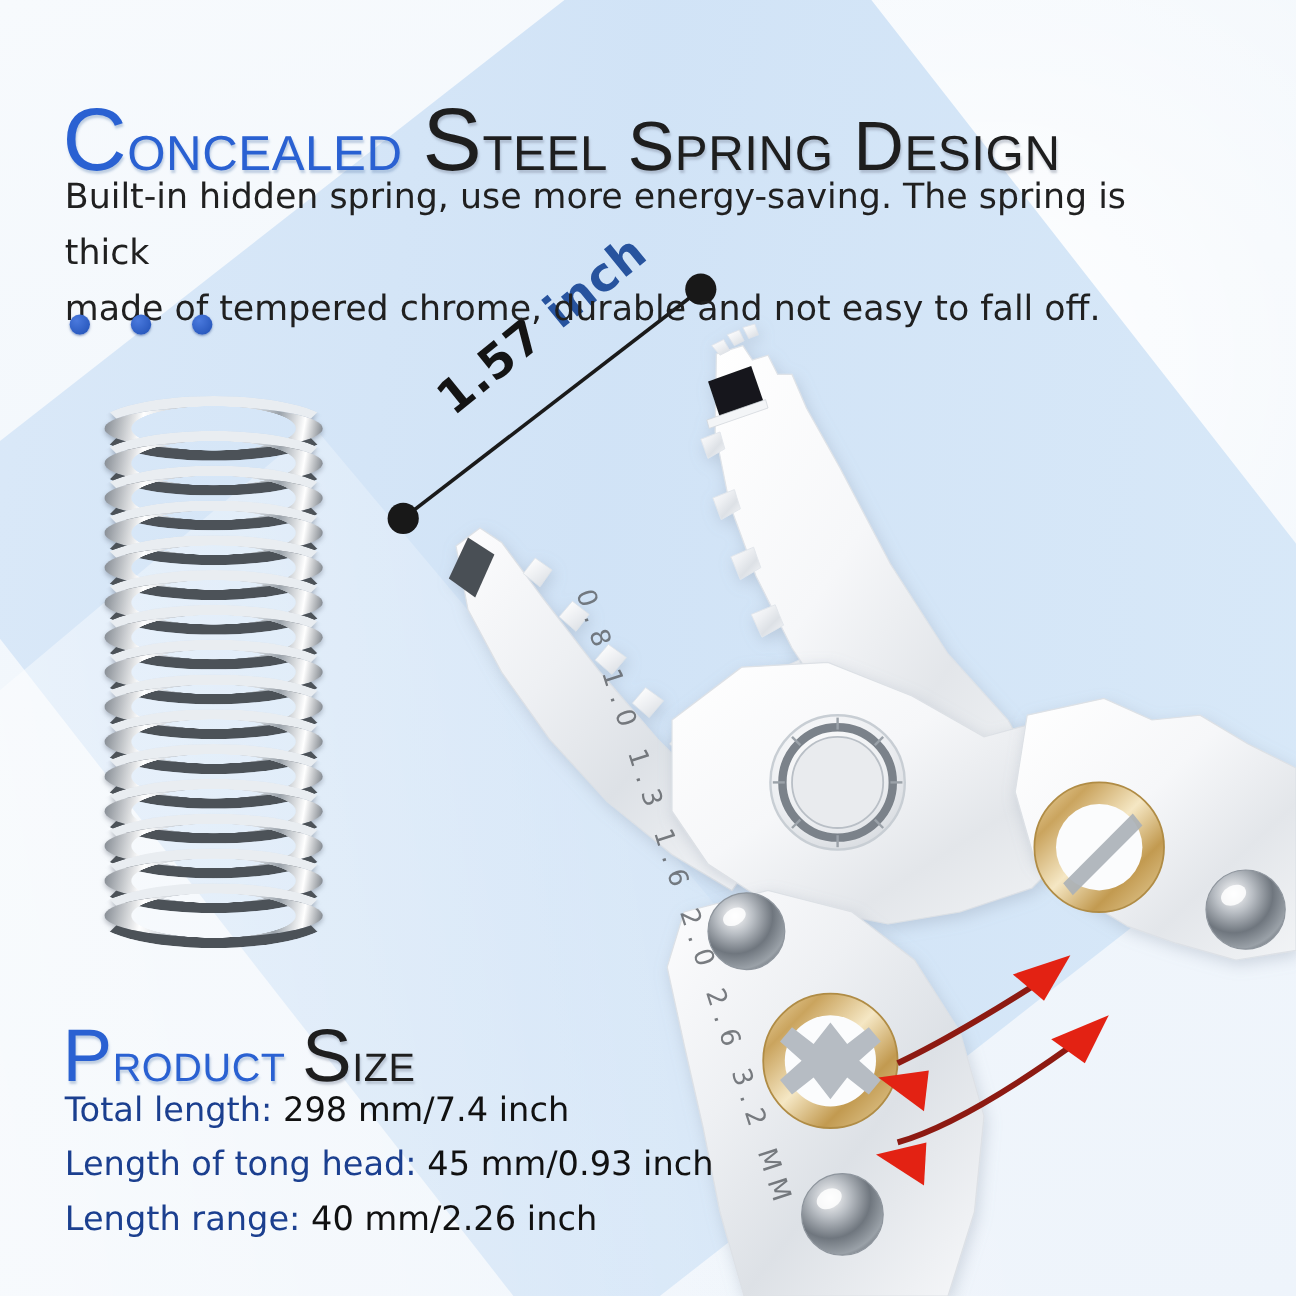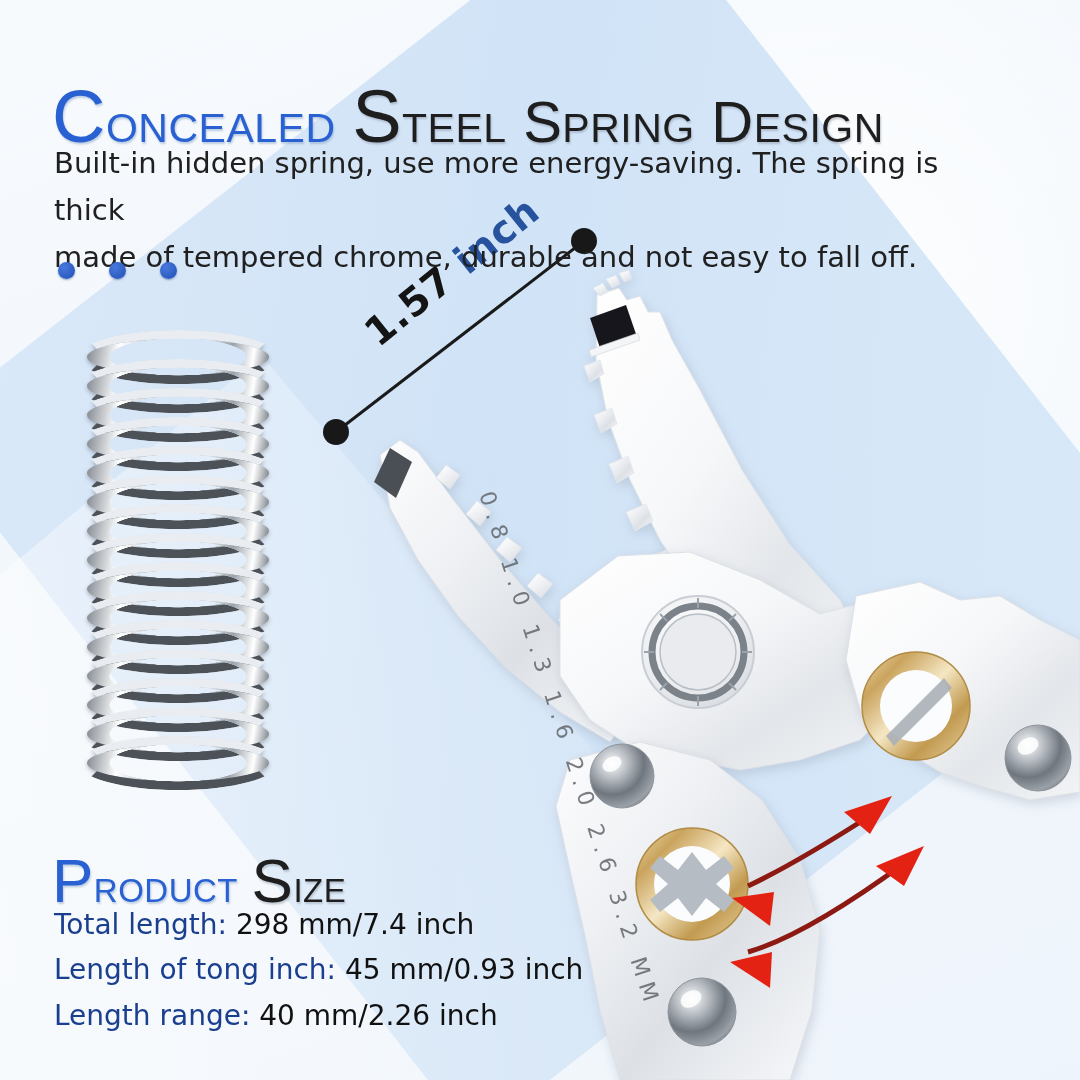--- a/index.html
+++ b/index.html
@@ -358,21 +358,21 @@
   <div class="heading sc" id="title-size">
     <span class="blue cap">P</span><span class="blue">roduct</span><span>&nbsp;</span><span class="dark cap">S</span><span class="dark">ize</span>
   </div>
 
   <div id="specs">
     <div class="row">
       <span class="lab">Total length:</span>
       <span class="val">298 mm/7.4 inch</span>
     </div>
     <div class="row">
-      <span class="lab">Length of tong inch:</span>
+      <span class="lab">Length of tong head:</span>
       <span class="val">45 mm/0.93 inch</span>
     </div>
     <div class="row">
       <span class="lab">Length range:</span>
       <span class="val">40 mm/2.26 inch</span>
     </div>
   </div>
 
 </div>
 

